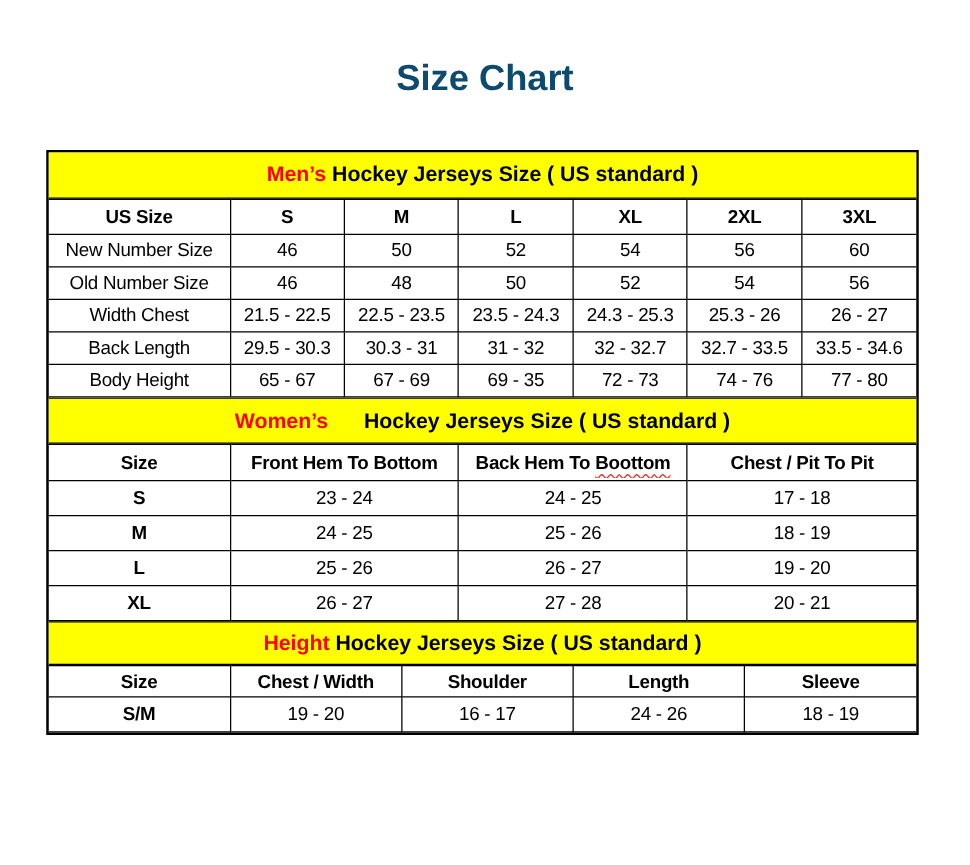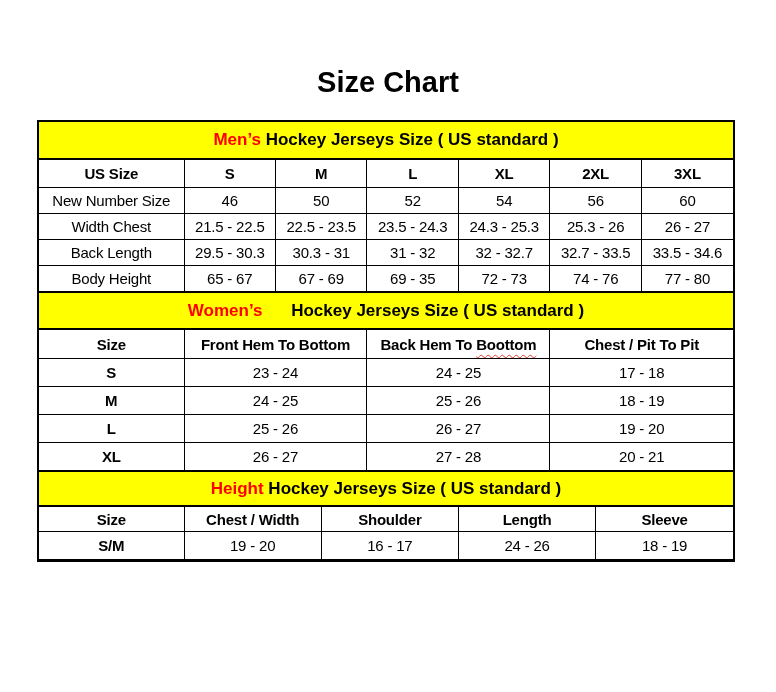--- a/index.html
+++ b/index.html
@@ -1,22 +1,22 @@
 <!DOCTYPE html>
 <html><head>
 <meta charset="utf-8">
 <style>
   html,body{margin:0;padding:0;background:#ffffff;}
   .page{
     width:776px;height:692px;background:#ffffff;position:relative;
     font-family:"Liberation Sans",sans-serif;color:#000;overflow:hidden;
   }
   .title{
-    padding-top:66px;height:38px;text-align:center;
-    font-size:29px;font-weight:bold;color:#000000;
+    padding-top:47px;height:38px;text-align:center;
+    font-size:29px;font-weight:bold;color:#0c4a6e;
     letter-spacing:0px;
   }
   .chart-wrap{
     position:absolute;left:37px;top:120px;width:698px;
     border:2px solid #000;background:#fff;box-sizing:border-box;
   }
   .band{
     background:#FFFF00;
     border-top:1px solid #000;border-bottom:1px solid #000;
     text-align:center;font-weight:bold;font-size:17px;
@@ -92,20 +92,29 @@
       <tr>
         <td class="rowlabel">New Number Size</td>
         <td>46</td>
         <td>50</td>
         <td>52</td>
         <td>54</td>
         <td>56</td>
         <td>60</td>
       </tr>
       <tr>
+        <td class="rowlabel">Old Number Size</td>
+        <td>46</td>
+        <td>48</td>
+        <td>50</td>
+        <td>52</td>
+        <td>54</td>
+        <td>56</td>
+      </tr>
+      <tr>
         <td class="rowlabel">Width Chest</td>
         <td>21.5 - 22.5</td>
         <td>22.5 - 23.5</td>
         <td>23.5 - 24.3</td>
         <td>24.3 - 25.3</td>
         <td>25.3 - 26</td>
         <td>26 - 27</td>
       </tr>
       <tr>
         <td class="rowlabel">Back Length</td>

